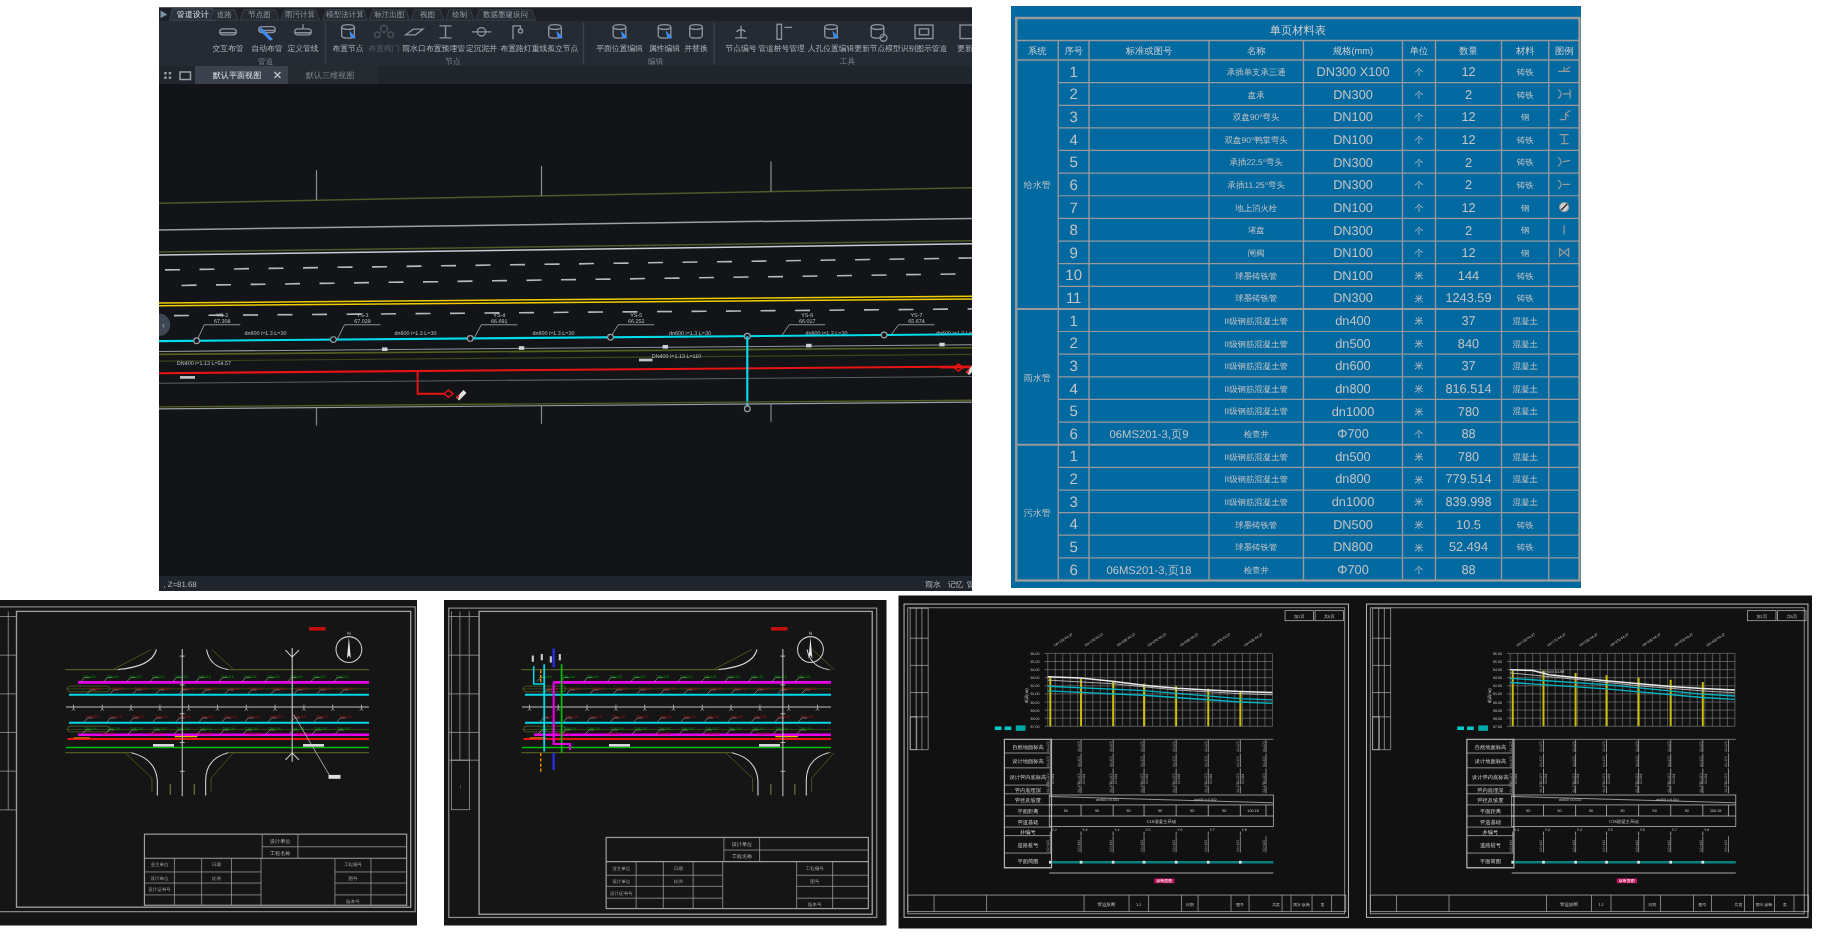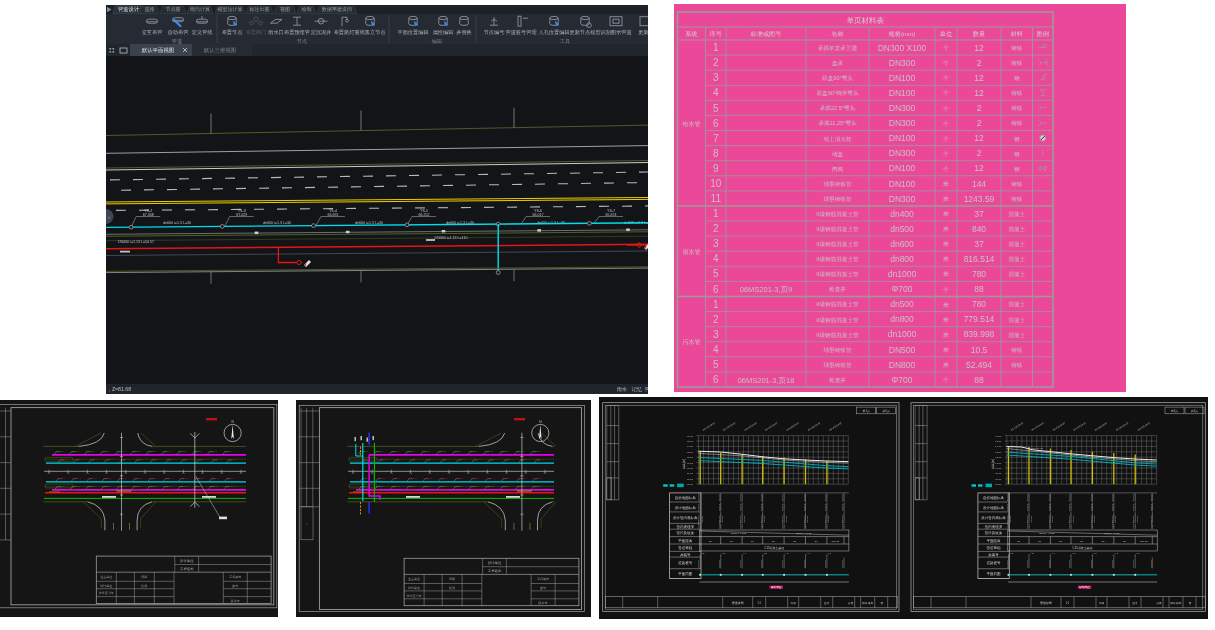--- a/index.html
+++ b/index.html
@@ -309,21 +309,21 @@
     </div>
 <div class="abs" style="left:0;top:379px;width:542px;height:10px;background:#20252d">
 <svg width="542" height="10" viewBox="0 0 542 10" style="position:absolute;left:0;top:0;">
 <text x="3.0" y="7.2" font-size="5.2" fill="#b9bec5" text-anchor="start" font-family="Liberation Sans, sans-serif">, Z=81.68</text>
 <text x="516.0" y="7.2" font-size="5.2" fill="#b9bec5" text-anchor="middle" font-family="Liberation Sans, sans-serif">雨水</text>
 <text x="531.0" y="7.2" font-size="5.2" fill="#b9bec5" text-anchor="middle" font-family="Liberation Sans, sans-serif">记忆</text>
 <text x="541.0" y="7.2" font-size="5.2" fill="#b9bec5" text-anchor="middle" font-family="Liberation Sans, sans-serif">管</text>
 </svg>
     </div>
 </div>
-<div class="abs" style="left:674px;top:4px;width:452px;height:388px;background:#ec4899">
+<div class="abs" style="left:674px;top:4px;width:380px;height:388px;background:#0369a1">
 <svg width="382" height="388" viewBox="0 0 382 388" style="position:absolute;left:0;top:0;">
 <rect x="3.5" y="8.0" width="375.5" height="375.0" fill="none" stroke="#9a9a9a" stroke-width="1.6"></rect>
 <line x1="3.5" y1="23.0" x2="379.0" y2="23.0" stroke="#9a9a9a" stroke-width="1"></line>
 <line x1="3.5" y1="36.0" x2="379.0" y2="36.0" stroke="#9a9a9a" stroke-width="1"></line>
 <text x="191.2" y="18.5" font-size="7.5" fill="#cfcfcf" text-anchor="middle" font-family="Liberation Sans, sans-serif">单页材料表</text>
 <text x="17.5" y="32.2" font-size="6.2" fill="#cfcfcf" text-anchor="middle" font-family="Liberation Sans, sans-serif">系统</text>
 <text x="41.8" y="32.2" font-size="6.2" fill="#cfcfcf" text-anchor="middle" font-family="Liberation Sans, sans-serif">序号</text>
 <text x="92.0" y="32.2" font-size="6.2" fill="#cfcfcf" text-anchor="middle" font-family="Liberation Sans, sans-serif">标准或图号</text>
 <text x="163.5" y="32.2" font-size="6.2" fill="#cfcfcf" text-anchor="middle" font-family="Liberation Sans, sans-serif">名称</text>
 <text x="228.0" y="32.2" font-size="6.2" fill="#cfcfcf" text-anchor="middle" font-family="Liberation Sans, sans-serif">规格(mm)</text>

